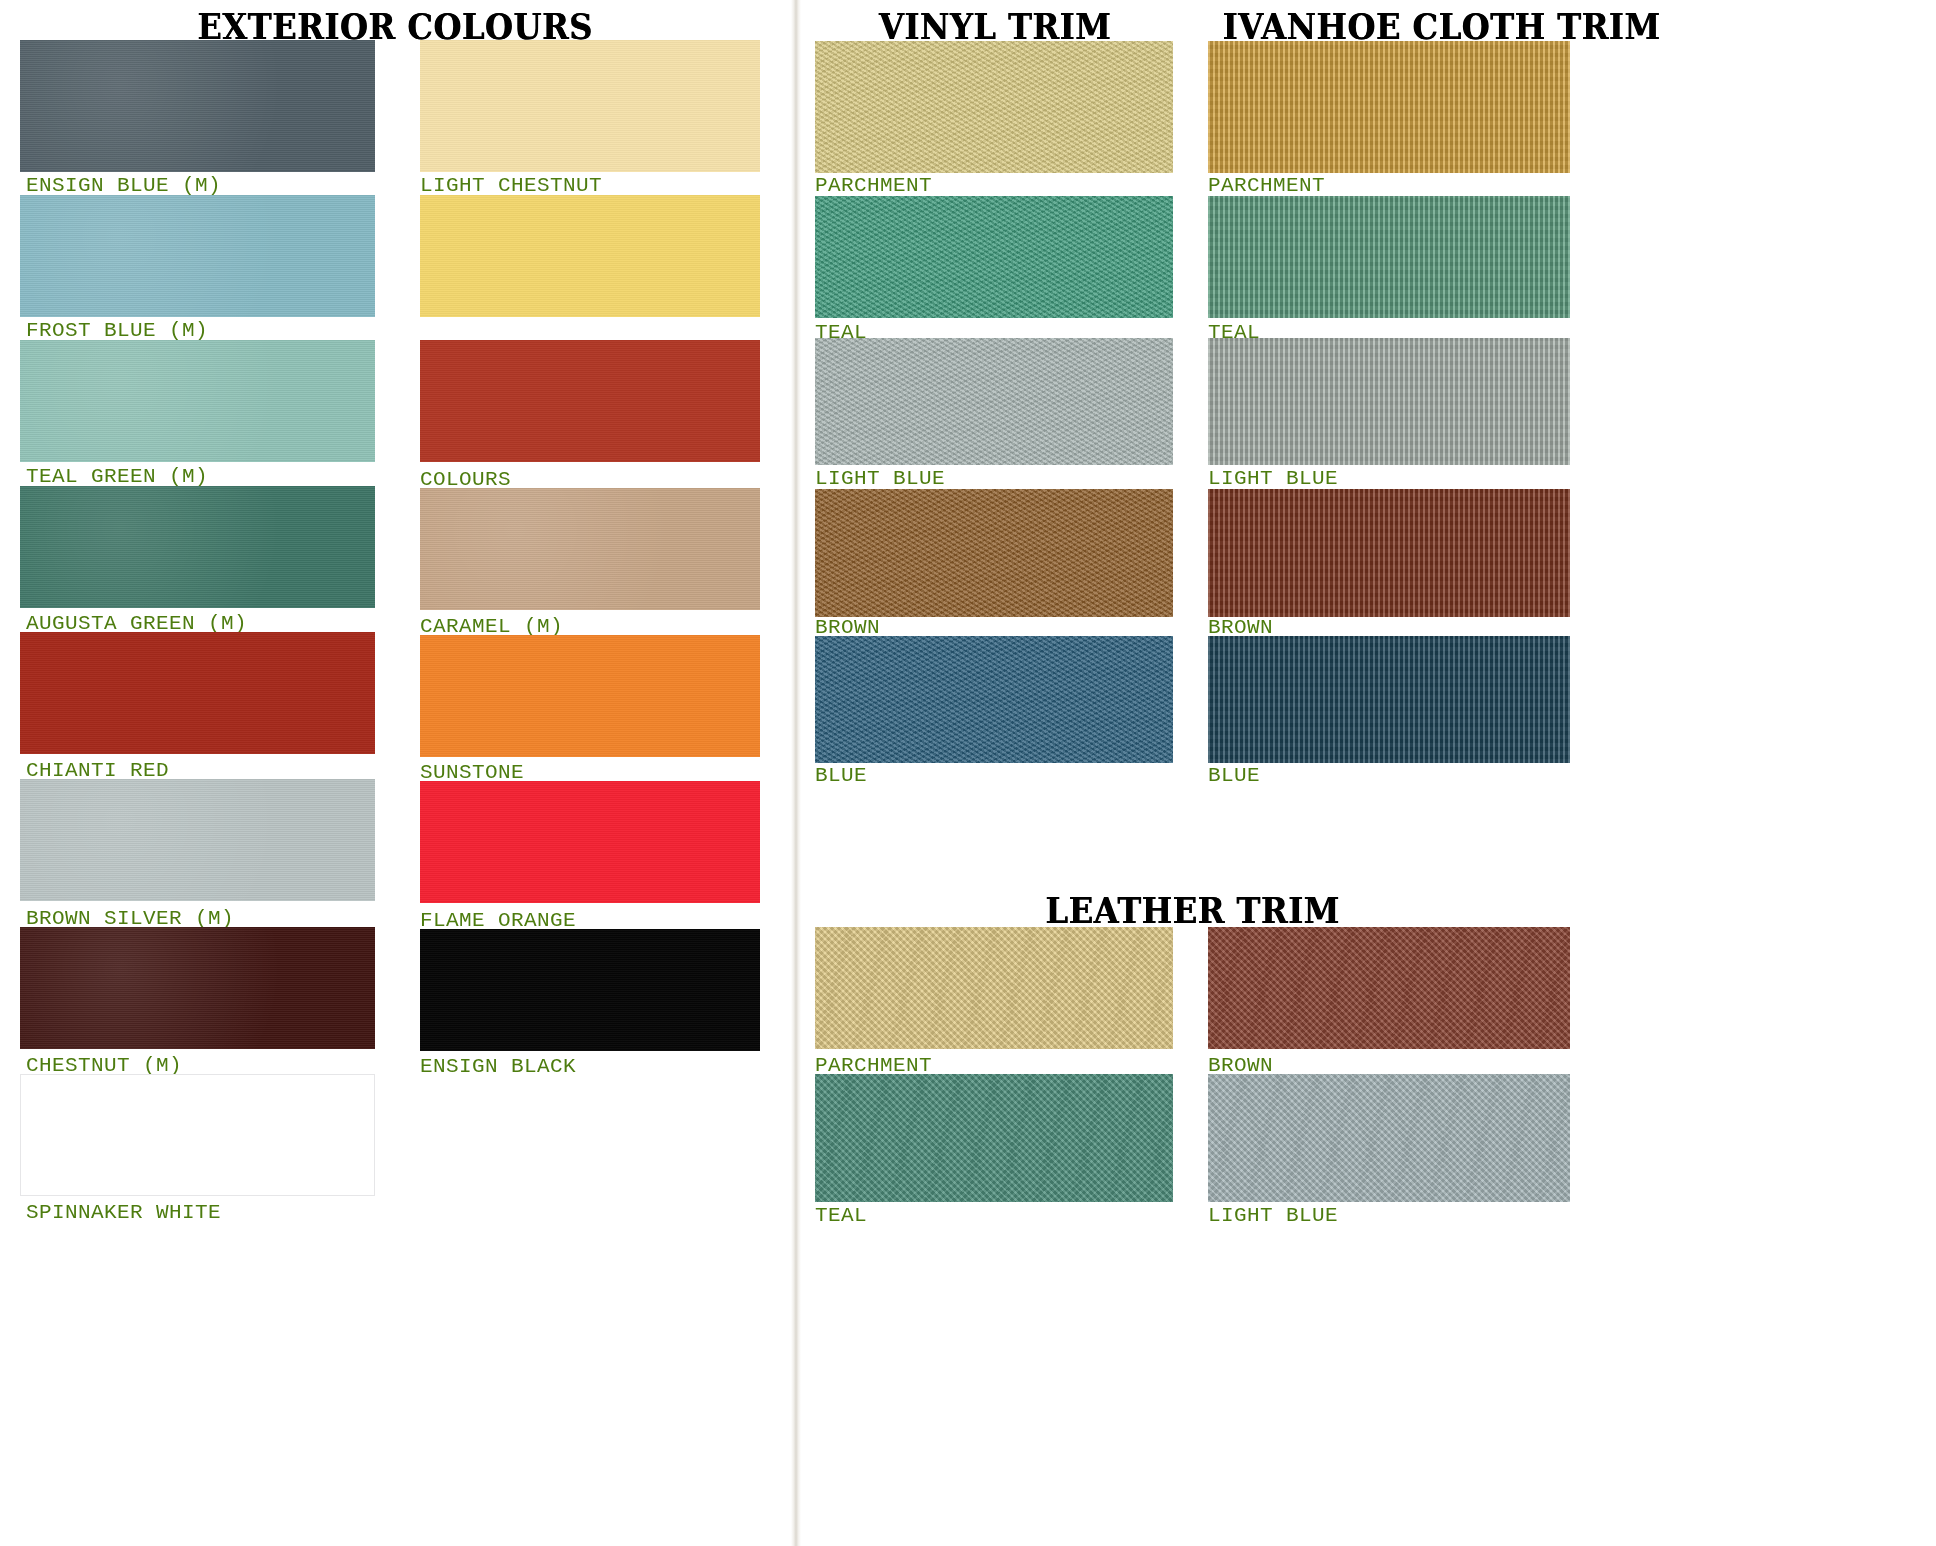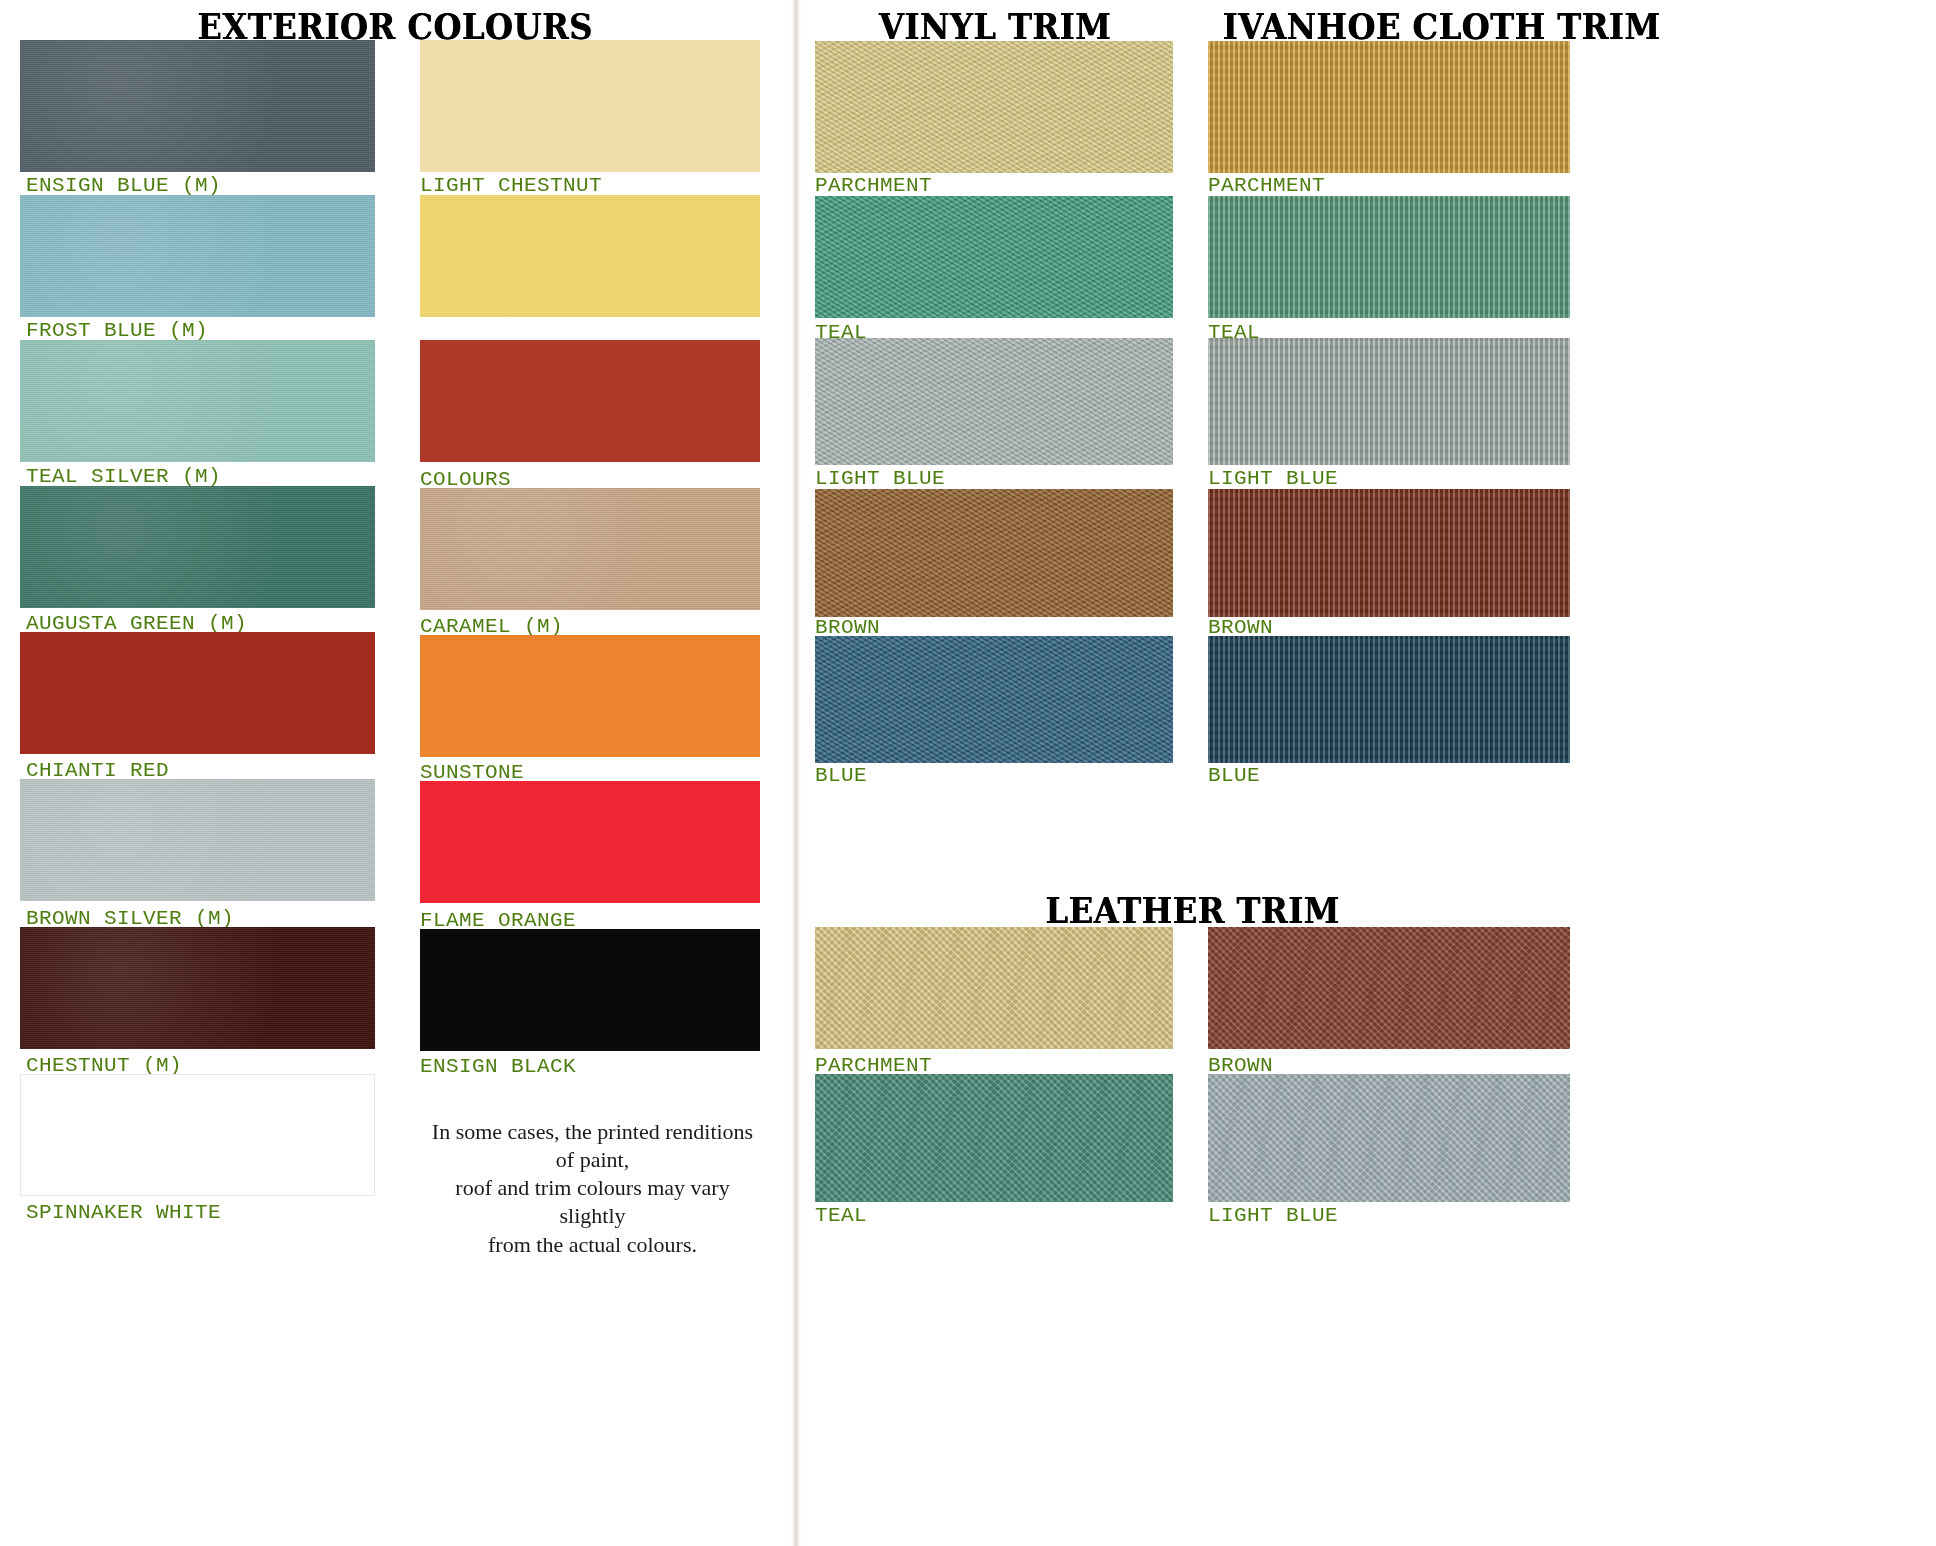--- a/index.html
+++ b/index.html
@@ -99,21 +99,21 @@
 
   <div class="heading" style="left:815px;top:890px;width:755px;">LEATHER TRIM</div>
 
   <div class="swatch tex-metallic" style="left: 20px; top: 40px; width: 355px; height: 132px; background-color: rgb(80, 94, 102);"></div>
   <div class="label" style="left:26px;top:175px;">ENSIGN BLUE (M)</div>
 
   <div class="swatch tex-metallic" style="left: 20px; top: 195px; width: 355px; height: 122px; background-color: rgb(134, 185, 196);"></div>
   <div class="label" style="left:26px;top:320px;">FROST BLUE (M)</div>
 
   <div class="swatch tex-metallic" style="left: 20px; top: 340px; width: 355px; height: 122px; background-color: rgb(144, 194, 182);"></div>
-  <div class="label" style="left:26px;top:466px;">TEAL SILVER (M)</div>
+  <div class="label" style="left:26px;top:466px;">TEAL GREEN (M)</div>
 
   <div class="swatch tex-metallic" style="left: 20px; top: 486px; width: 355px; height: 122px; background-color: rgb(62, 117, 102);"></div>
   <div class="label" style="left:26px;top:613px;">AUGUSTA GREEN (M)</div>
 
   <div class="swatch tex-paint" style="left: 20px; top: 632px; width: 355px; height: 122px; background-color: rgb(165, 41, 27);"></div>
   <div class="label" style="left:26px;top:760px;">CHIANTI RED</div>
 
   <div class="swatch tex-metallic" style="left: 20px; top: 779px; width: 355px; height: 122px; background-color: rgb(185, 195, 195);"></div>
   <div class="label" style="left:26px;top:908px;">BROWN SILVER (M)</div>
 
@@ -137,23 +137,20 @@
 
   <div class="swatch tex-paint" style="left: 420px; top: 635px; width: 340px; height: 122px; background-color: rgb(242, 132, 42);"></div>
   <div class="label" style="left:420px;top:762px;">SUNSTONE</div>
 
   <div class="swatch tex-paint" style="left: 420px; top: 781px; width: 340px; height: 122px; background-color: rgb(244, 34, 51);"></div>
   <div class="label" style="left:420px;top:910px;text-align:center;">FLAME ORANGE</div>
 
   <div class="swatch tex-paint" style="left: 420px; top: 929px; width: 340px; height: 122px; background-color: rgb(6, 6, 6);"></div>
   <div class="label" style="left:420px;top:1056px;">ENSIGN BLACK</div>
 
-  <div class="disclaimer" style="left:420px;top:1118px;width:345px;white-space:pre-line;">In some cases, the printed renditions of paint,
-roof and trim colours may vary slightly
-from the actual colours.</div>
 
   <div class="swatch tex-vinyl" style="left: 815px; top: 41px; width: 358px; height: 132px; background-color: rgb(216, 202, 130);"></div>
   <div class="label" style="left:815px;top:175px;">PARCHMENT</div>
 
   <div class="swatch tex-vinyl" style="left: 815px; top: 196px; width: 358px; height: 122px; background-color: rgb(62, 154, 124);"></div>
   <div class="label" style="left:815px;top:322px;">TEAL</div>
 
   <div class="swatch tex-vinyl" style="left: 815px; top: 338px; width: 358px; height: 127px; background-color: rgb(168, 181, 179);"></div>
   <div class="label" style="left:815px;top:468px;">LIGHT BLUE</div>
 

